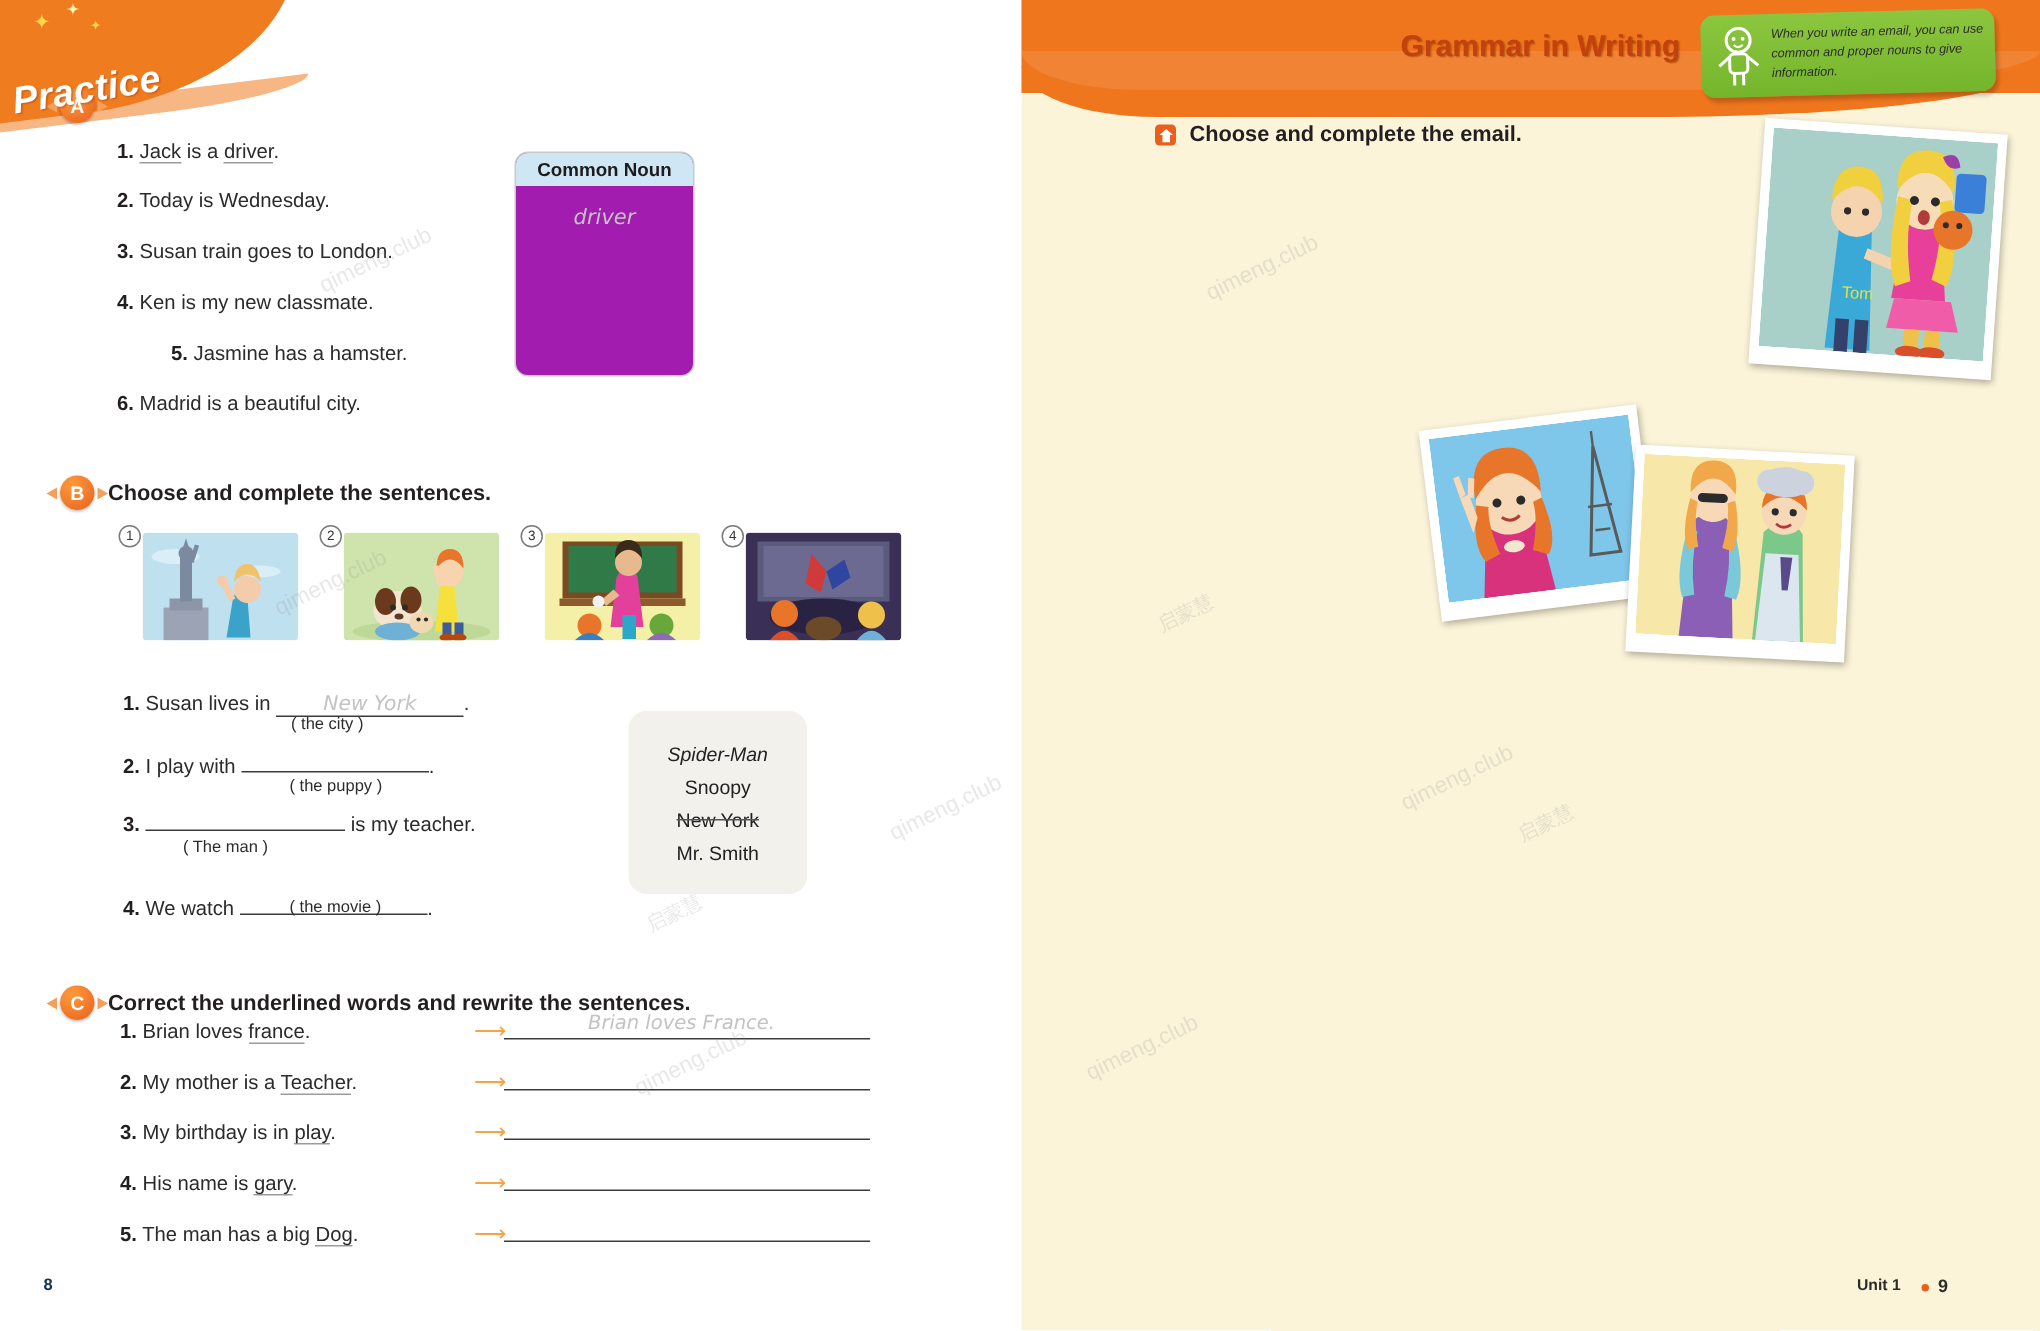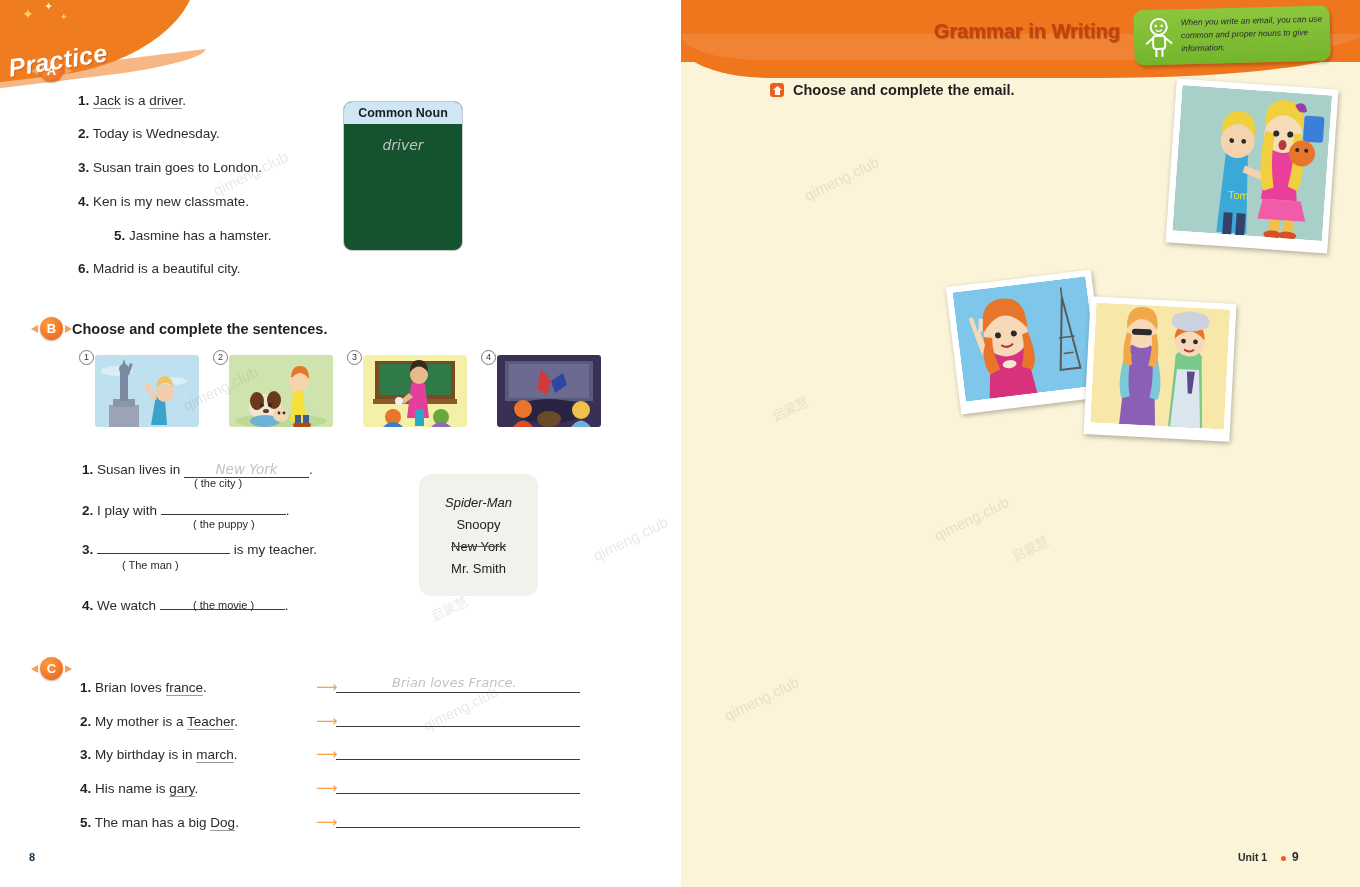--- a/index.html
+++ b/index.html
@@ -54,21 +54,21 @@
   .qline{position:absolute;font-size:13.5px;color:#2b2b2b;white-space:nowrap;}
   .qnum{font-weight:bold;color:#231f20;}
   .u{border-bottom:1px solid #9b9b9b;padding-bottom:0px;}
   .hand{
     font-family:"DejaVu Sans","Liberation Sans",sans-serif;
     color:#c3c3c3;font-style:italic;
   }
 
   
   .nounbox{position:absolute;width:118px;height:148px;border:1.5px solid #c9c9c9;
-           border-radius:9px;background:#14532d;overflow:hidden;}
+           border-radius:9px;background:#a21caf;overflow:hidden;}
   .nounbox .hd{height:22px;line-height:22px;text-align:center;
                font-size:12.5px;font-weight:bold;color:#1c1c1c;}
   .hd-common{background:#cfe6f5;}
   .hd-proper{background:#fad8cb;}
   .nounbox .ans{margin-top:13px;text-align:center;font-size:14px;}
 
   
   .picwrap{position:absolute;}
   .picnum{position:absolute;left:0;top:0;width:13px;height:13px;border:1px solid #7a7a7a;
           border-radius:50%;font-size:9px;text-align:center;line-height:12px;color:#333;
@@ -292,40 +292,41 @@
 
   <div class="bankL">
     <div style="font-style:italic;">Spider-Man</div>
     <div>Snoopy</div>
     <div class="strike">New York</div>
     <div>Mr. Smith</div>
   </div>
 
   <div class="sect" style="left:40px;top:657px;">
     <div class="badge">C</div>
+    <div class="sect-title">Correct the underlined words and rewrite the sentences.</div>
   </div>
 
   <div class="qline" style="left:80px;top:680px;">
     <span class="qnum">1.</span>
     <span>Brian loves </span><span class="u">france</span><span>.</span>
   </div>
   <div class="arrow" style="left:316px;top:678px;">⟶</div>
   <div class="ansline" style="left:336px;top:692px;width:244px;"></div>
   <div class="qline hand" style="left:392px;top:675px;font-size:13px;">Brian loves France.</div>
 
   <div class="qline" style="left:80px;top:714px;">
     <span class="qnum">2.</span>
     <span>My mother is a </span><span class="u">Teacher</span><span>.</span>
   </div>
   <div class="arrow" style="left:316px;top:712px;">⟶</div>
   <div class="ansline" style="left:336px;top:726px;width:244px;"></div>
 
   <div class="qline" style="left:80px;top:747px;">
     <span class="qnum">3.</span>
-    <span>My birthday is in </span><span class="u">march</span><span>.</span>
+    <span>My birthday is in </span><span class="u">play</span><span>.</span>
   </div>
   <div class="arrow" style="left:316px;top:745px;">⟶</div>
   <div class="ansline" style="left:336px;top:759px;width:244px;"></div>
 
   <div class="qline" style="left:80px;top:781px;">
     <span class="qnum">4.</span>
     <span>His name is </span><span class="u">gary</span><span>.</span>
   </div>
   <div class="arrow" style="left:316px;top:779px;">⟶</div>
   <div class="ansline" style="left:336px;top:793px;width:244px;"></div>

